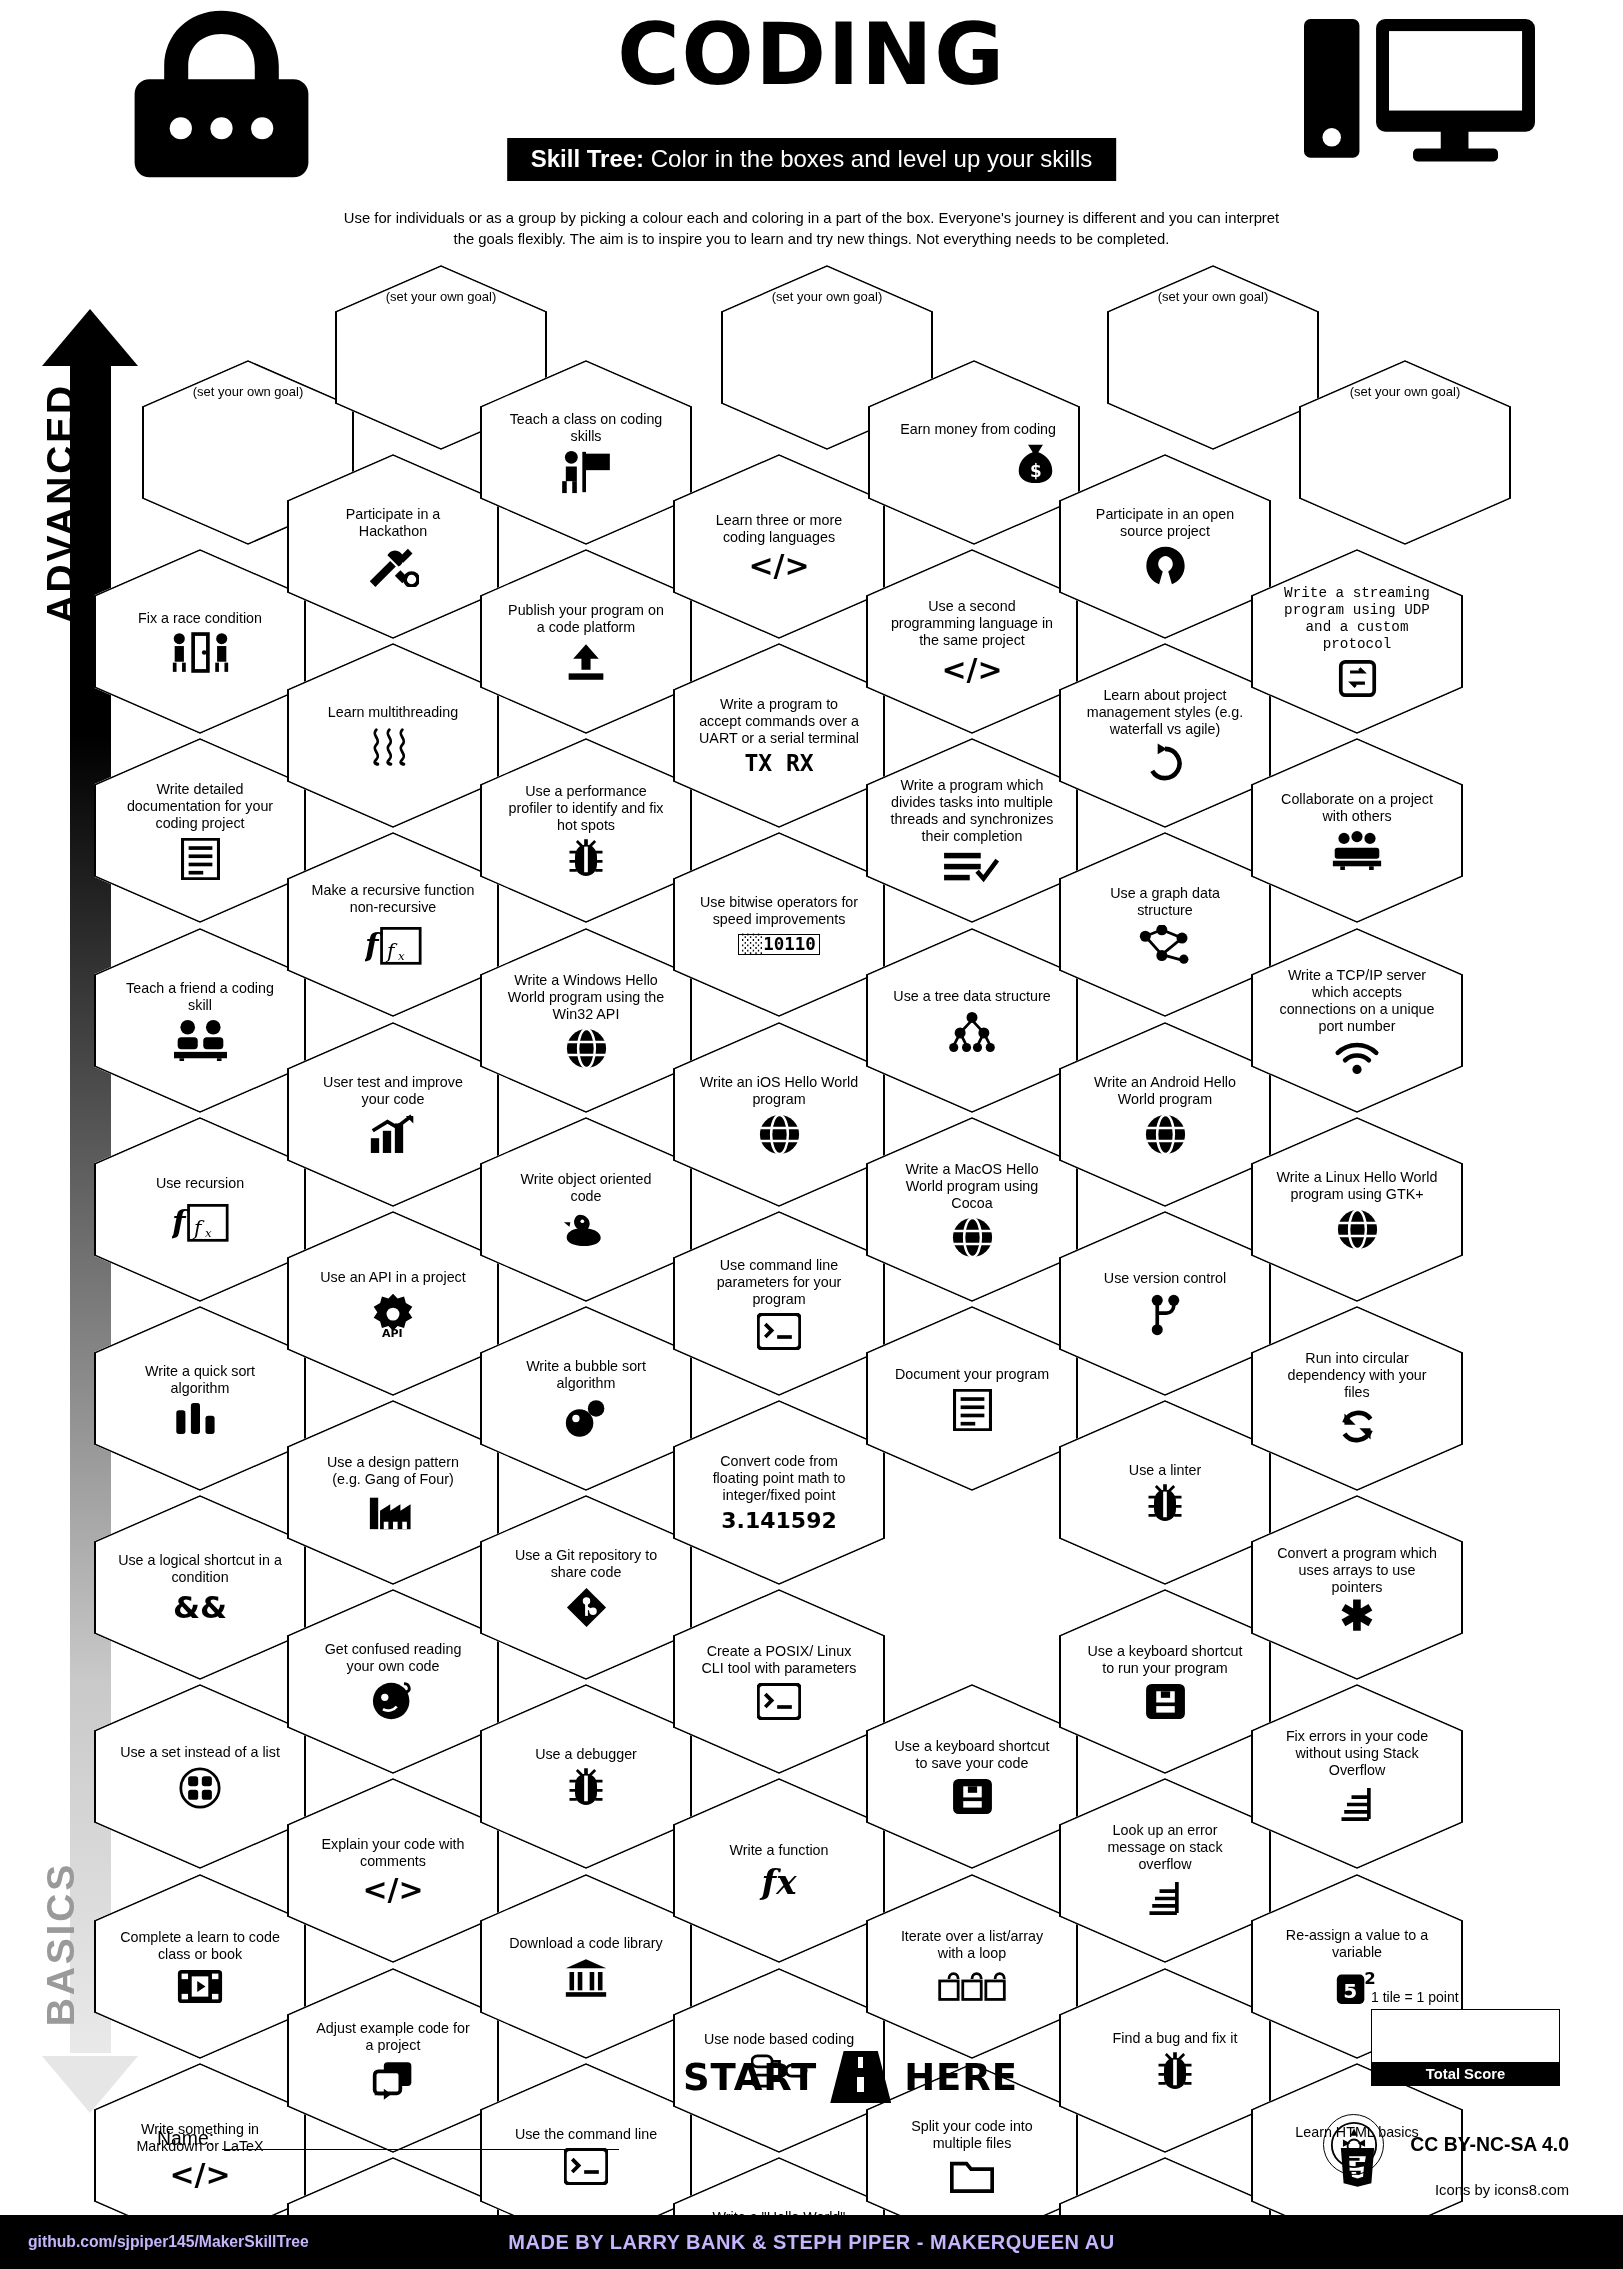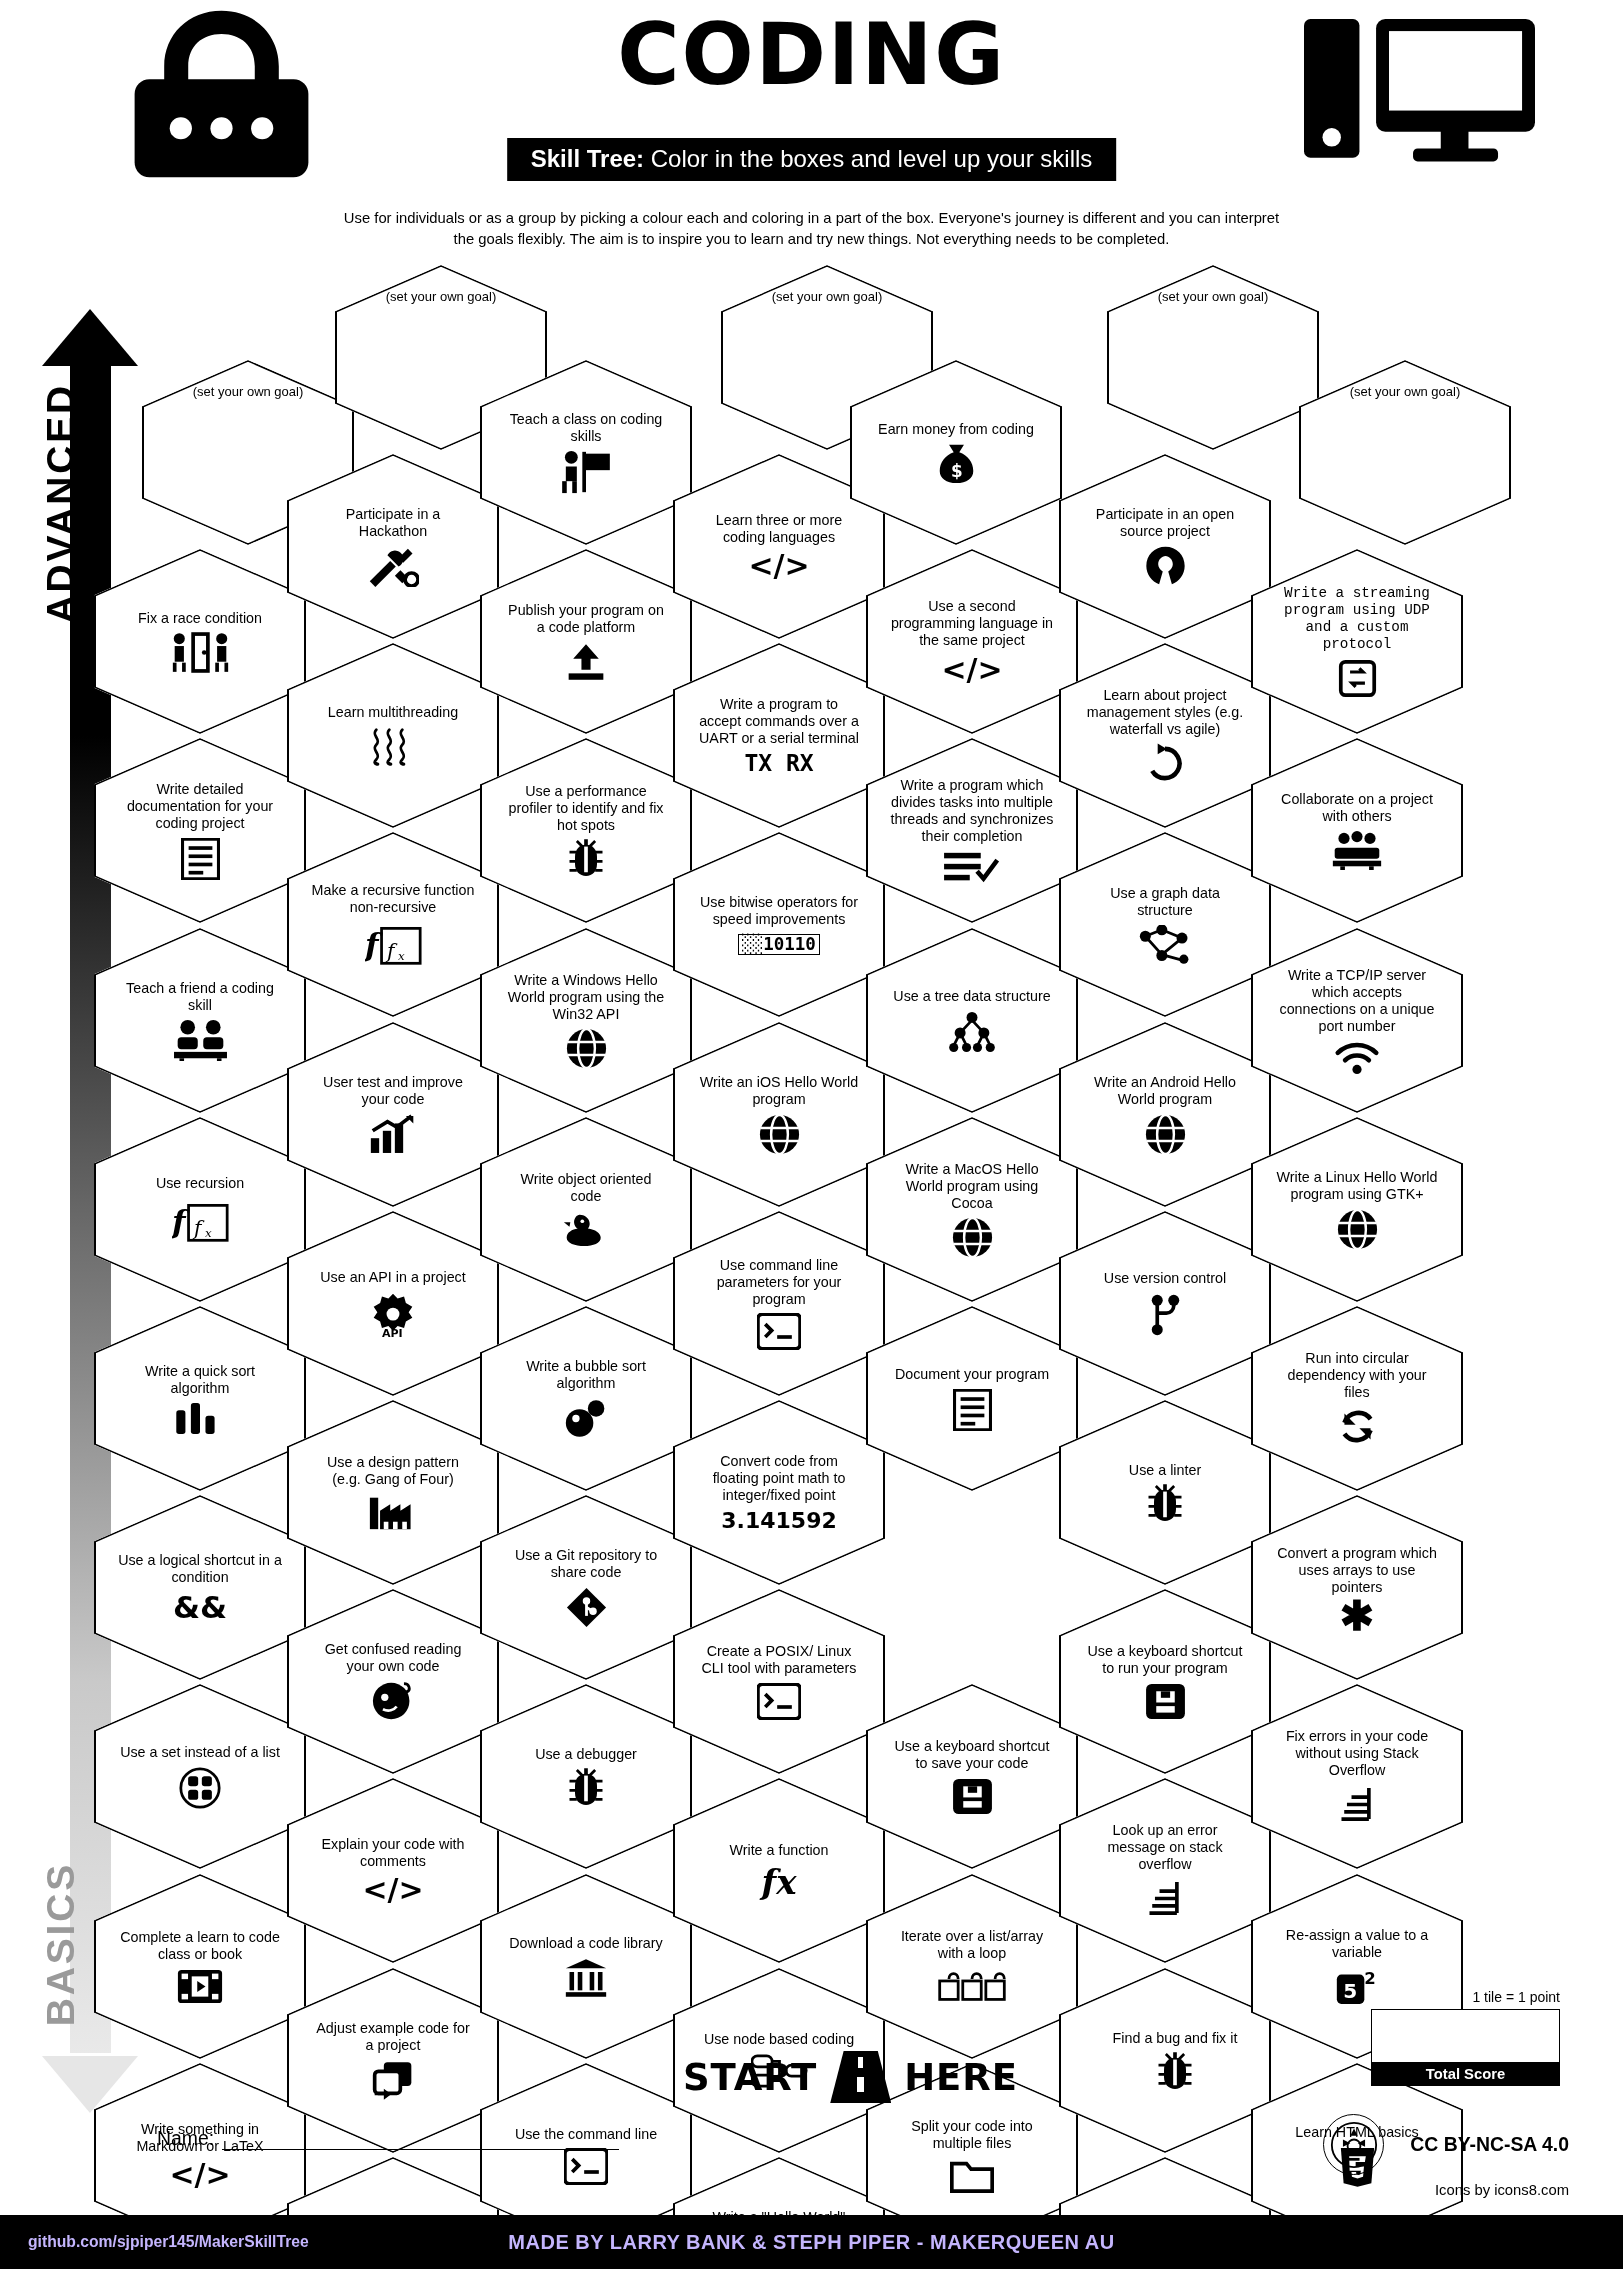--- a/index.html
+++ b/index.html
@@ -141,21 +141,21 @@
     content:""; position:absolute; left:calc(50% - 2.8px); top:5.5px;
     width:5.5px; height:11px; background:#fff;
   }
   #start-here .road::after{
     content:""; position:absolute; left:calc(50% - 3.7px); top:26px;
     width:7.4px; height:14.8px; background:#fff;
   }
 
   
   #score { position:absolute; right:63px; top:1989px; width:189px; }
-  #score .tile-note { font-size:14px; text-align:right; margin-bottom:3.7px; }
+  #score .tile-note { font-size:14px; text-align:left; margin-bottom:3.7px; }
   #score .box { border:1.8px solid #000; height:54px; background:#fff; }
   #score .bar { background:#000; color:#fff; text-align:center; font-size:14.8px; font-weight:bold; padding:3.7px 0; }
 
   
   #name-row {
     position:absolute; left:157px; top:2127px;
     display:flex; align-items:flex-end; gap:7.4px;
     font-size:19.4px;
   }
   #name-row .rule { width:397px; border-bottom:1.8px solid #000; height:20px; }
@@ -634,21 +634,21 @@
       <svg width="41" height="41" viewBox="0 0 44 44">
           <circle cx="22" cy="22" r="21"></circle>
           <g fill="none" stroke="#fff" stroke-width="2.6">
             <ellipse cx="22" cy="22" rx="9" ry="21"></ellipse>
             <path d="M2 15h40M2 29h40"></path>
           </g>
         </svg>
     </div>
   </div>
 
-  <div class="hex" style="left:850px; top:360px;">
+  <div class="hex" style="left:868px; top:360px;align-items:flex-end;">
     <div class="txt">Earn money from coding</div>
     <div class="ico">
       <svg width="41" height="41" viewBox="0 0 44 44">
           <path d="M14 2h16l-5 8c9 3 15 11 15 20 0 8-7 13-18 13S4 38 4 30c0-9 6-17 15-20z"></path>
           <text x="16" y="36" font-family="DejaVu Sans, sans-serif" font-size="18" font-weight="bold" fill="#fff">$</text>
         </svg>
     </div>
   </div>
   <div class="hex" style="left:866px; top:549px;">
     <div class="txt">Use a second programming language in the same project</div>

